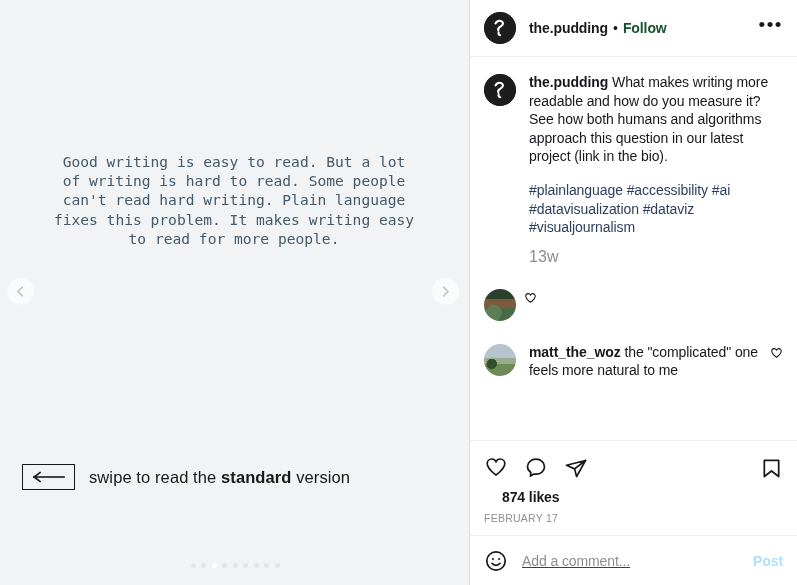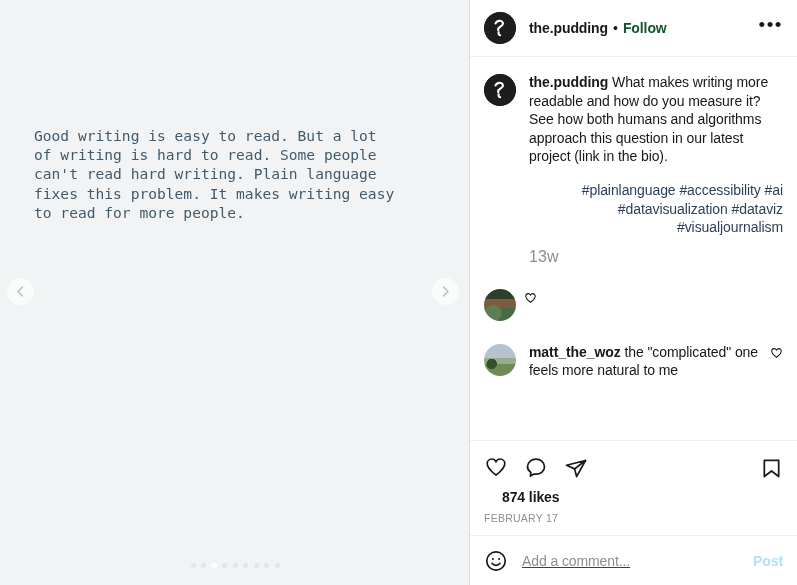--- a/index.html
+++ b/index.html
@@ -26,28 +26,29 @@
     height: 585px;
     background: #f1f3f5;
     border-right: 1px solid #dbdbdb;
     flex: 0 0 470px;
     overflow: hidden;
   }
 
   .slide-text {
     position: absolute;
     left: 34px;
-    top: 126px;
+    top: 152px;
     width: 400px;
     font-family: "DejaVu Sans Mono", "Liberation Mono", monospace;
     font-size: 14.6px;
     line-height: 19.2px;
     color: #435a6b;
     letter-spacing: 0px;
     white-space: pre-wrap;
+    text-align: center;
   }
 
   .carousel-arrow {
     position: absolute;
     top: 278px;
     width: 27px;
     height: 27px;
     border-radius: 50%;
     background: rgba(255,255,255,0.62);
     display: flex;
@@ -196,21 +197,20 @@
   }
   .comment-text .uname {
     font-weight: 700;
   }
   .hashtags {
     margin-top: 15px;
     font-size: 14px;
     line-height: 18.6px;
     color: #2c3f5c;
     letter-spacing: -0.08px;
-    text-align: right;
   }
   .meta-row {
     margin-top: 11px;
     display: flex;
     align-items: center;
     gap: 13px;
     font-size: 16px;
     color: #8e8e8e;
     letter-spacing: 0.1px;
   }
@@ -311,20 +311,31 @@
         <polyline points="15 5 8 12 15 19"></polyline>
       </svg>
     </div>
 
     <div class="carousel-arrow right">
       <svg width="15" height="15" viewBox="0 0 24 24" fill="none" stroke="#bcc5cc" stroke-width="2.6" stroke-linecap="round" stroke-linejoin="round">
         <polyline points="9 5 16 12 9 19"></polyline>
       </svg>
     </div>
 
+    <div class="swipe-row">
+      <div class="swipe-box">
+        <svg width="34" height="12" viewBox="0 0 34 12" fill="none" stroke="#16181c" stroke-width="1.6" stroke-linecap="square" stroke-linejoin="miter">
+          <line x1="2" y1="6" x2="32" y2="6"></line>
+          <polyline points="8 1.5 2 6 8 10.5"></polyline>
+        </svg>
+      </div>
+      <div class="swipe-label">
+        <span>swipe to read the </span><b>standard</b><span> version</span>
+      </div>
+    </div>
 
     <div class="dots" id="carousel-dots">
         <span class="dot"></span>
         <span class="dot"></span>
         <span class="dot active"></span>
         <span class="dot"></span>
         <span class="dot"></span>
         <span class="dot"></span>
         <span class="dot"></span>
         <span class="dot"></span>

